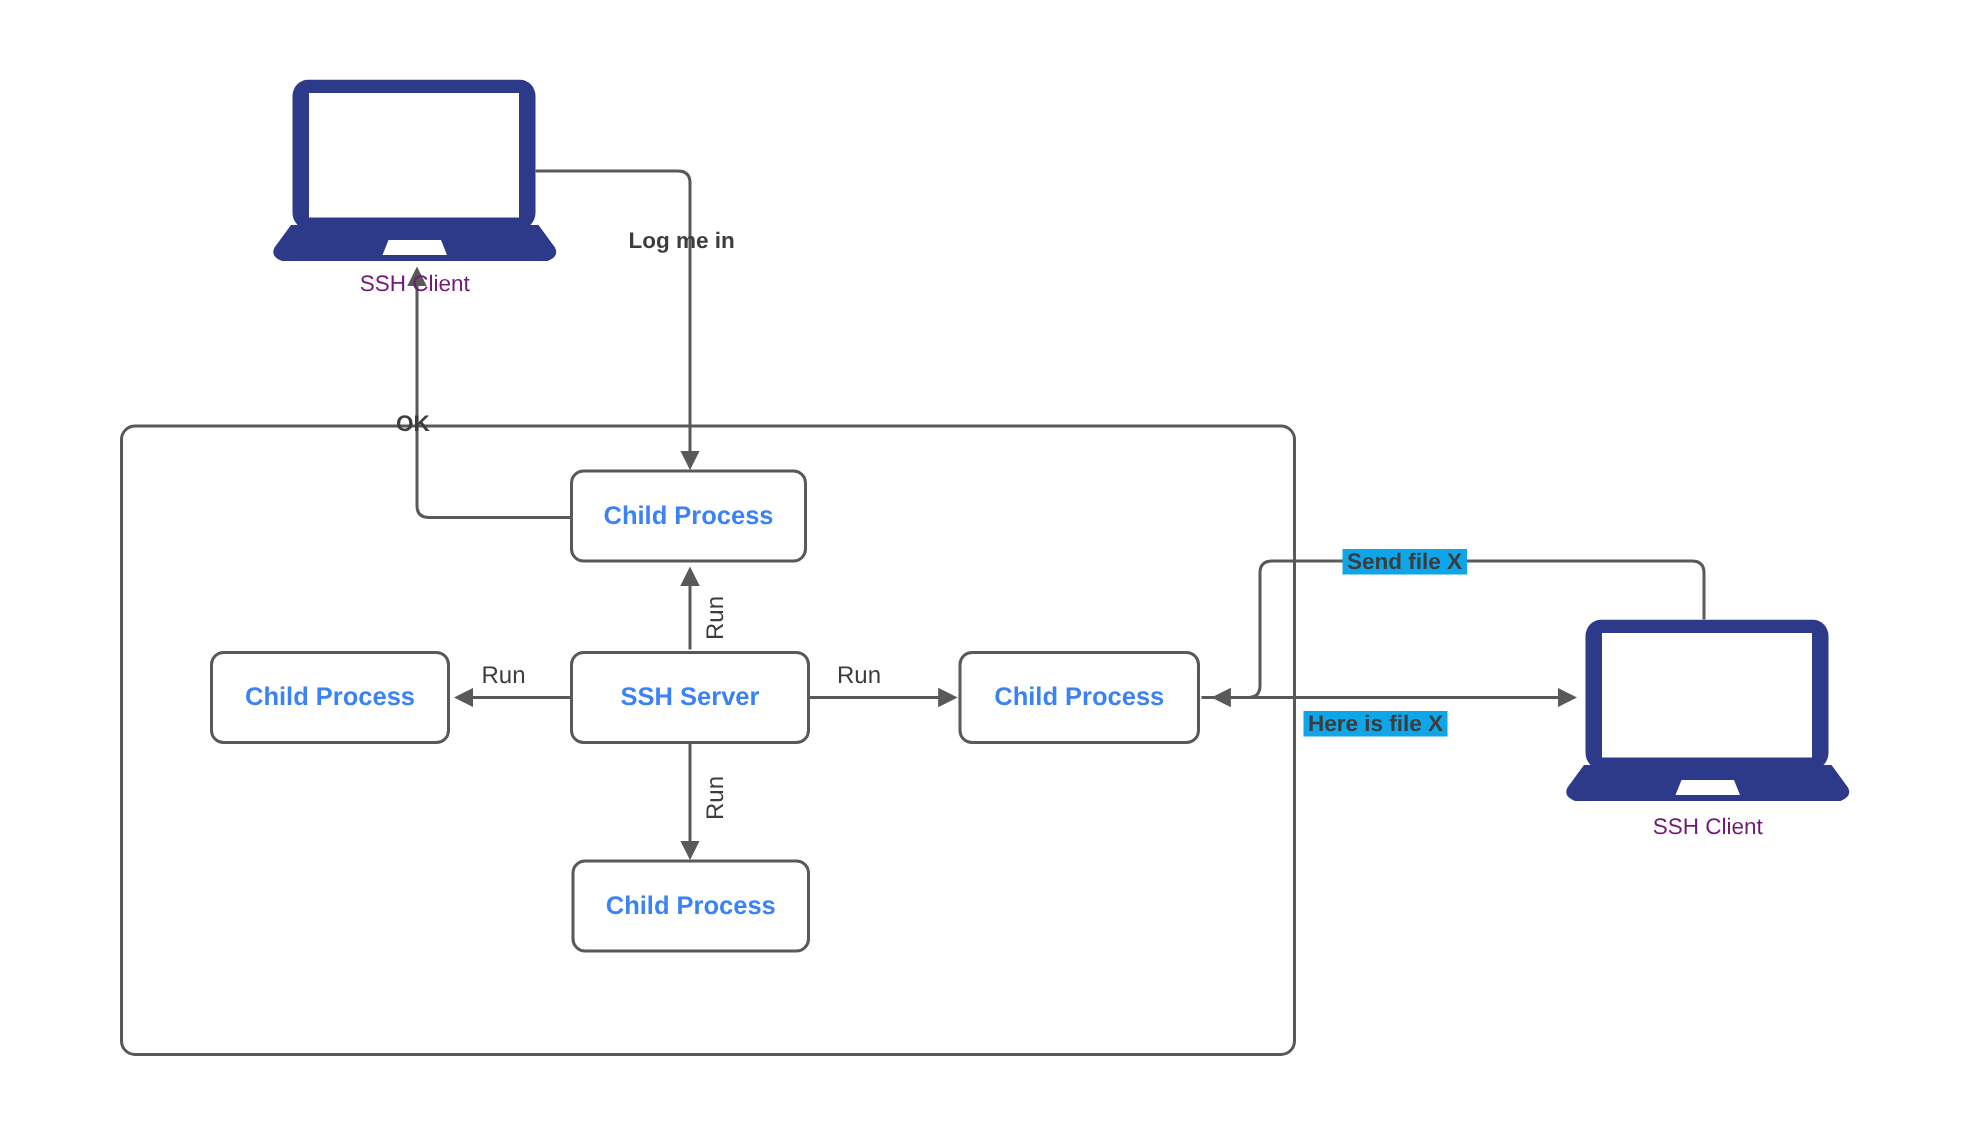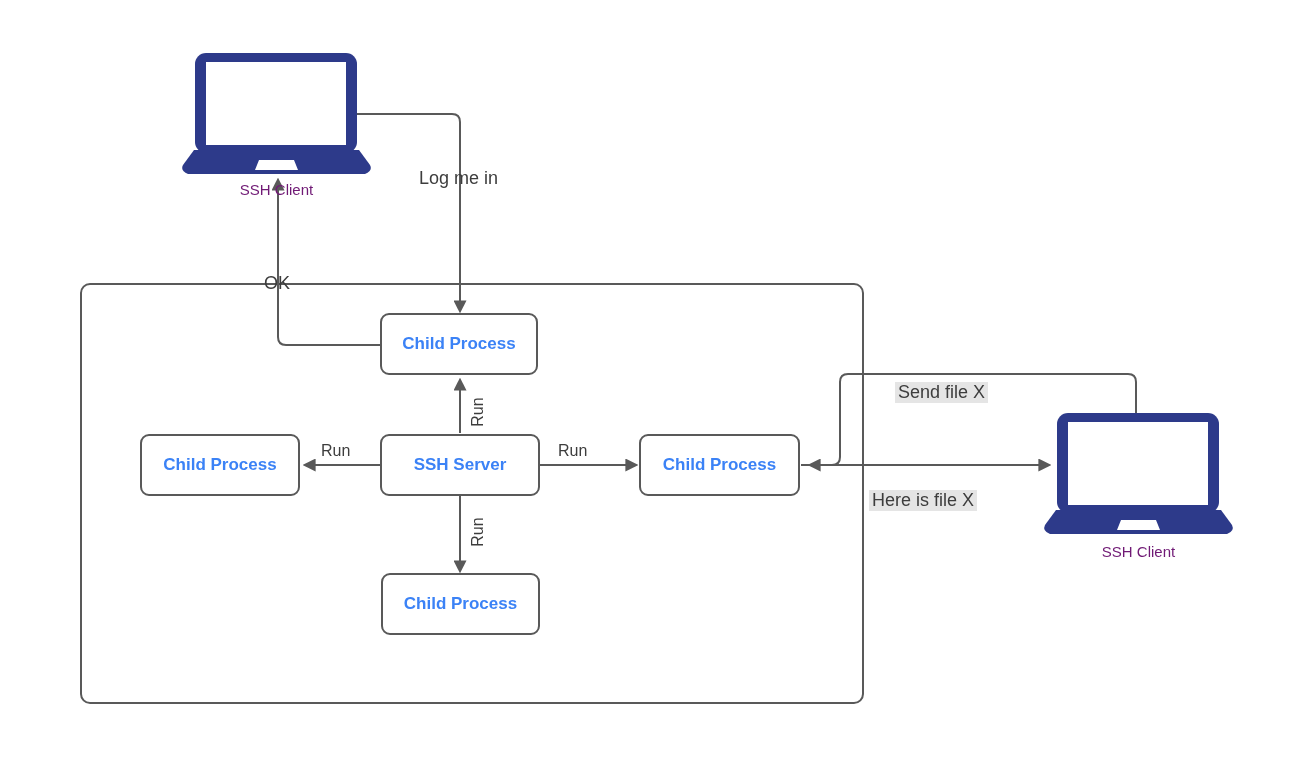--- a/index.html
+++ b/index.html
@@ -26,27 +26,26 @@
   .laptop{position:absolute;z-index:3;}
   .laptop-top{left:180px;top:53px;}
   .laptop-right{left:1042px;top:413px;}
   .device-label{
     position:absolute;width:193px;text-align:center;font-size:15px;color:#701a75;
     z-index:4;
   }
   .device-label-top{left:180px;top:181px;}
   .device-label-right{left:1042px;top:543px;}
   .edge-label{
-    position:absolute;font-size:18px;font-weight:normal;color:#3d3d3d;z-index:4;
+    position:absolute;font-size:15px;font-weight:bold;color:#3d3d3d;z-index:4;
     white-space:nowrap;
-    margin-top:16px;
   }
-  .edge-label-bg{background:#e5e5e5;padding:0 3px;}
+  .edge-label-bg{background:#0ea5e9;padding:0 3px;}
   .lbl-log-me-in{left:419px;top:152px;}
-  .lbl-ok{left:264px;top:257px;}
+  .lbl-ok{left:264px;top:274px;}
   .lbl-send-file{left:895px;top:366px;}
   .lbl-here-is-file{left:869px;top:474px;}
   .run-label{
     position:absolute;font-size:16px;font-weight:normal;color:#3d3d3d;z-index:4;
     white-space:nowrap;
   }
   .lbl-run-left{left:321px;top:442px;}
   .lbl-run-right{left:558px;top:442px;}
   .lbl-run-up{left:461px;top:402px;width:34px;height:20px;display:flex;
     align-items:center;justify-content:center;transform:rotate(-90deg);}

